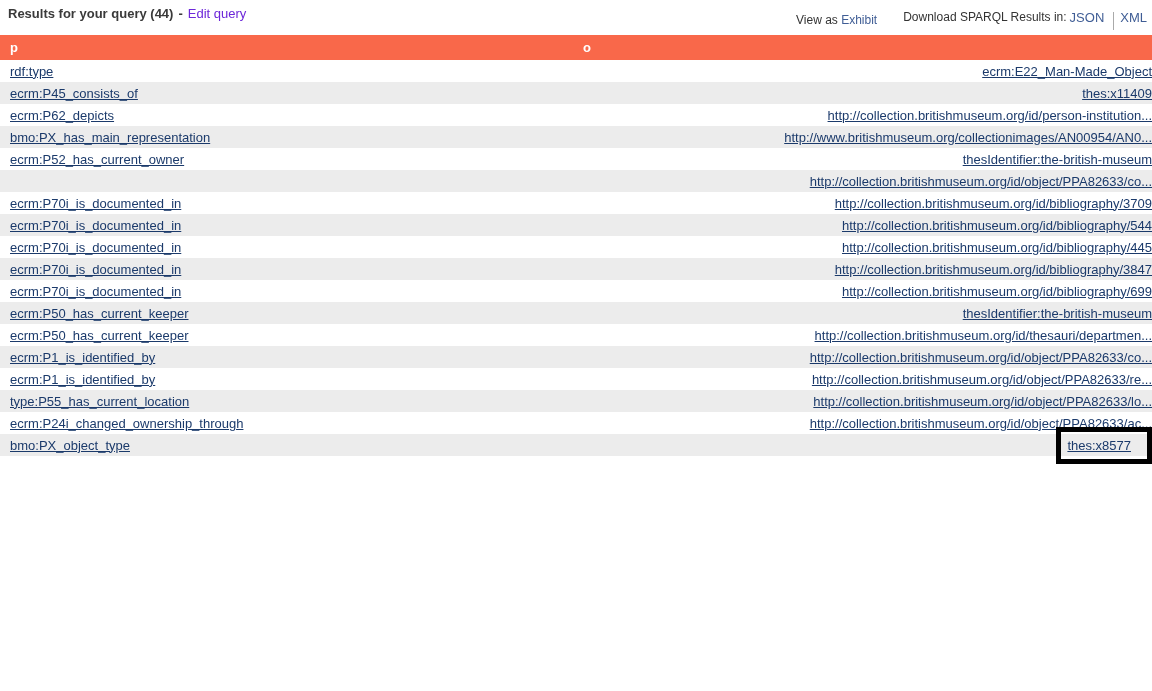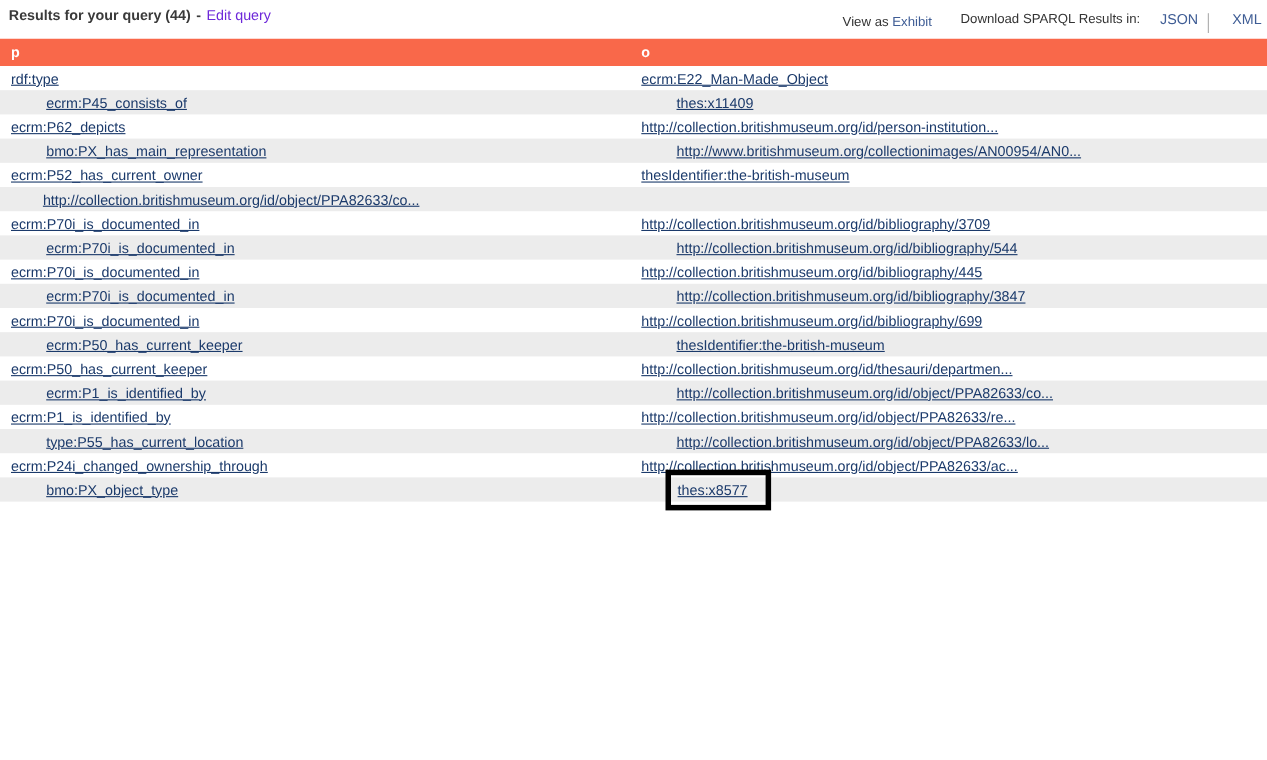--- a/index.html
+++ b/index.html
@@ -53,21 +53,21 @@
   .view-as-group { margin-right: 26px; }
   .nav-link {
     color: #3f5d95;
     text-decoration: none;
     cursor: pointer;
   }
   .dl-link {
     font-size: 13px;
     position: relative;
     top: 1px;
-    margin-left: 18px;
+    margin-left: 3px;
   }
   .vbar {
     display: inline-block;
     width: 1px;
     height: 18px;
     background: #aaaaaa;
     margin: 0 3px 0 9px;
     vertical-align: middle;
     position: relative;
     top: 3px;
@@ -92,34 +92,35 @@
     flex: 1;
     padding-left: 7px;
     box-sizing: border-box;
   }
   .row {
     display: flex;
     height: 22px;
     align-items: center;
     font-size: 13px;
   }
-  .row.alt { background: #ececec; padding-left: 32px; }
+  .row.alt { background: #ececec; }
   .cell-p {
     width: 576px;
     padding-left: 10px;
     box-sizing: border-box;
     white-space: nowrap;
     overflow: visible;
   }
   .cell-o {
     flex: 1;
     padding-left: 7px;
     box-sizing: border-box;
     white-space: nowrap;
     overflow: visible;
+    text-align: right;
   }
   a.table-link {
     color: #1b3a6b;
     text-decoration: underline;
     cursor: pointer;
   }
   .o-wrap { display: inline-block; }
   .o-wrap.highlight-box {
     border: 5px solid #000000;
     padding: 6px 16px 6px 6px;

